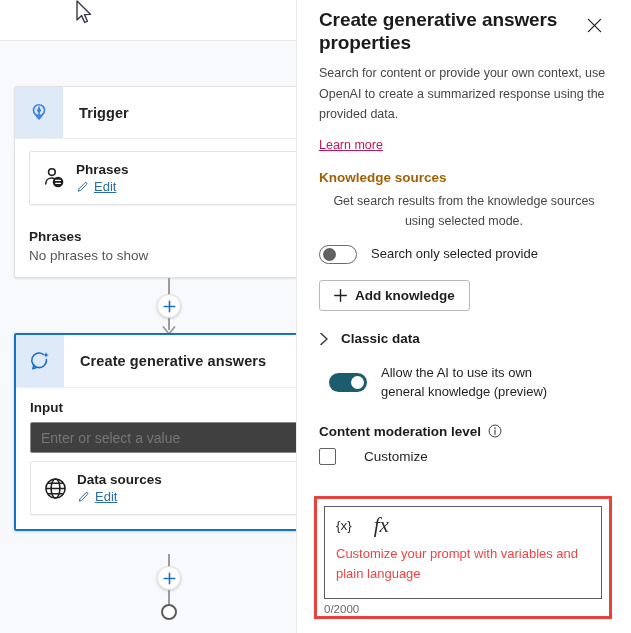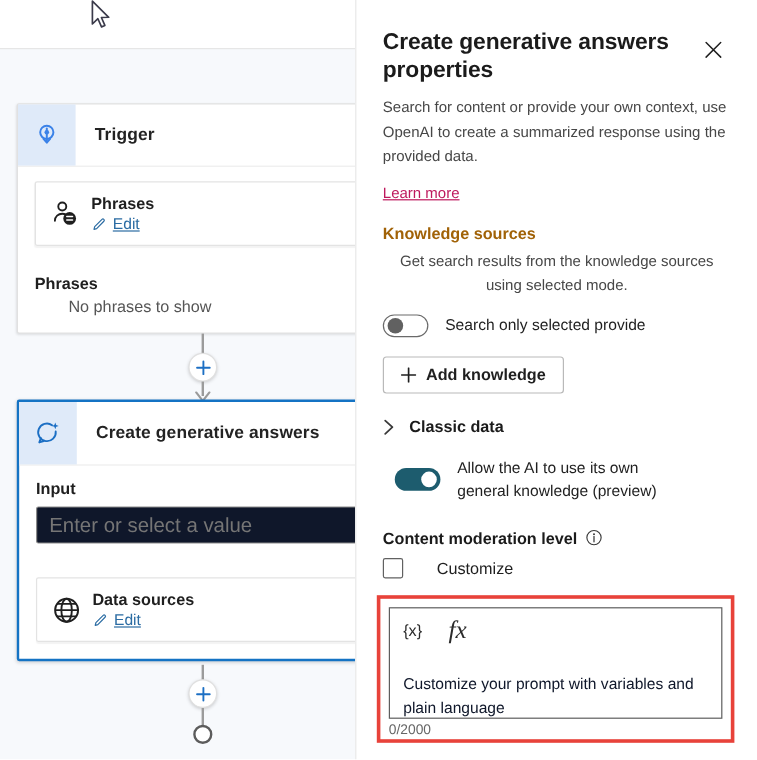--- a/index.html
+++ b/index.html
@@ -67,50 +67,50 @@
   .sub-card-title { font-size: 13.5px; font-weight: bold; color: #1f1f1f; }
   .edit-row { display: flex; align-items: center; gap: 4px; }
   .edit-link {
     font-size: 13px; color: #2b6ca3; text-decoration: underline; cursor: pointer;
   }
 
   .field-label { font-size: 13.5px; font-weight: bold; color: #1f1f1f; margin-bottom: 7px; }
   .text-input {
     width: 100%; height: 31px;
     border: 1px solid #8a8a8a; border-radius: 2px;
-    background: #0f172a;
-    font-size: 17px; color: #9a9a9a;
+    background: #404040;
+    font-size: 14px; color: #9a9a9a;
     padding: 0 10px; line-height: 29px;
     font-family: "Liberation Sans", sans-serif;
   }
 
   .plain-block { padding: 10px 14px 14px 14px; }
   .plain-title { font-size: 13.5px; font-weight: bold; color: #1f1f1f; margin-bottom: 4px; }
-  .plain-sub { font-size: 13.5px; color: #555; margin-left: 28px; }
+  .plain-sub { font-size: 13.5px; color: #555; }
 
   .connector-line { position: absolute; width: 2px; background: #9b9b9b; }
   .plus-node {
     position: absolute; width: 24px; height: 24px; border-radius: 50%;
     background: #fff; border: 1px solid #e0e0e0;
     box-shadow: 0 1px 3px rgba(0,0,0,.18);
     display: flex; align-items: center; justify-content: center;
     cursor: pointer;
   }
   .end-circle {
     position: absolute; width: 16px; height: 16px; border-radius: 50%;
     background: #fff; border: 2px solid #5c5c5c;
   }
 
   
   #panel {
     position: absolute; left: 296px; top: 0;
     width: 335px; height: 633px;
     background: #ffffff;
     border-left: 1px solid #e8e8e8;
-    padding: 16px 22px;
+    padding: 0 22px;
     overflow: hidden;
   }
   #panel-head { display: flex; align-items: flex-start; padding-top: 8px; }
   #panel-title {
     font-size: 19px; font-weight: bold; color: #1b1b1b;
     line-height: 1.22; flex: 1; letter-spacing: -.1px;
   }
   #close-btn {
     width: 30px; height: 30px; flex: 0 0 30px;
     display: flex; align-items: center; justify-content: center;
@@ -183,21 +183,21 @@
   #prompt-box {
     border: 1px solid #5e5e5e;
     background: #fff;
     height: 93px;
     padding: 8px 11px;
   }
   .prompt-toolbar { display: flex; align-items: center; gap: 22px; height: 20px; }
   .tb-var { font-size: 13.5px; color: #2b2b2b; font-family: "Liberation Sans", sans-serif; }
   .tb-fx { font-size: 21px; color: #2b2b2b; font-style: italic; font-family: "Liberation Serif", serif; }
   .prompt-placeholder {
-    margin-top: 25px; font-size: 13px; color: #0f172a; line-height: 1.5;
+    margin-top: 9px; font-size: 13px; color: #ef4444; line-height: 1.5;
   }
   .char-counter { font-size: 11.5px; color: #666; margin-top: 4px; }
 </style>
 </head>
 <body>
 
 <div id="root">
 
   <div id="canvas">
     <div id="canvas-bg"></div>
@@ -267,21 +267,21 @@
             <path d="M18.6 2.2 l.85 2.3 l2.3 .85 l-2.3 .85 l-.85 2.3 l-.85 -2.3 l-2.3 -.85 l2.3 -.85 Z" fill="#1c6fc4"></path>
           </svg>
         </div>
         <div class="node-title">Create generative answers</div>
       </div>
 
       <div class="node-body">
         <div class="field-label">Input</div>
         <input class="text-input" type="text" placeholder="Enter or select a value" style="">
 
-        <div class="sub-card" style="margin-top:28px;">
+        <div class="sub-card" style="margin-top:8px;">
           <div class="sub-card-icon">
             <svg width="25" height="25" viewBox="0 0 24 24" fill="none">
               <circle cx="12" cy="12" r="9.2" stroke="#1f1f1f" stroke-width="1.5"></circle>
               <ellipse cx="12" cy="12" rx="4.2" ry="9.2" stroke="#1f1f1f" stroke-width="1.5"></ellipse>
               <path d="M2.8 12 h18.4 M4.3 7 h15.4 M4.3 17 h15.4" stroke="#1f1f1f" stroke-width="1.4"></path>
             </svg>
           </div>
           <div class="sub-card-text">
             <div class="sub-card-title">Data sources</div>
             <div class="edit-row">

